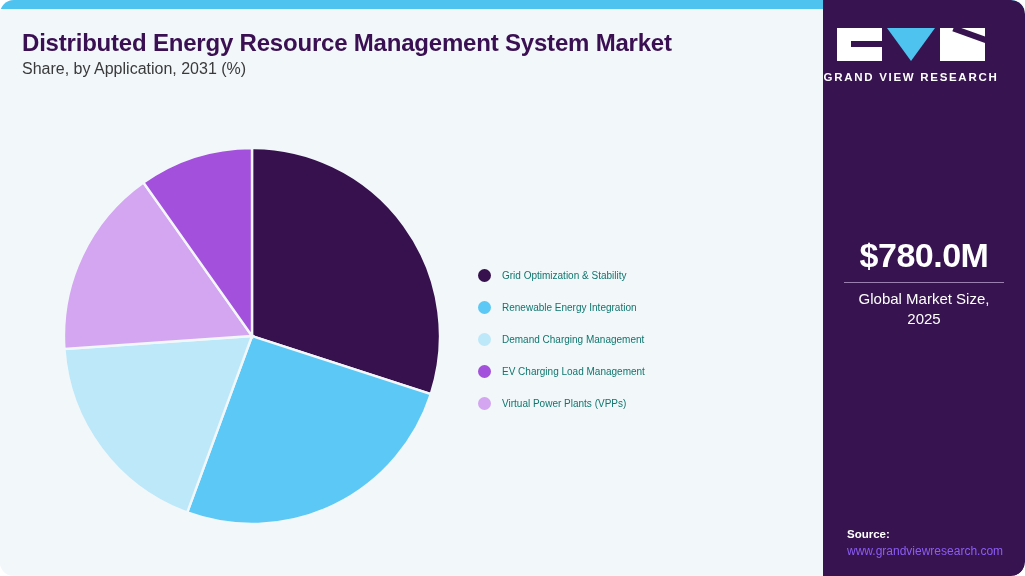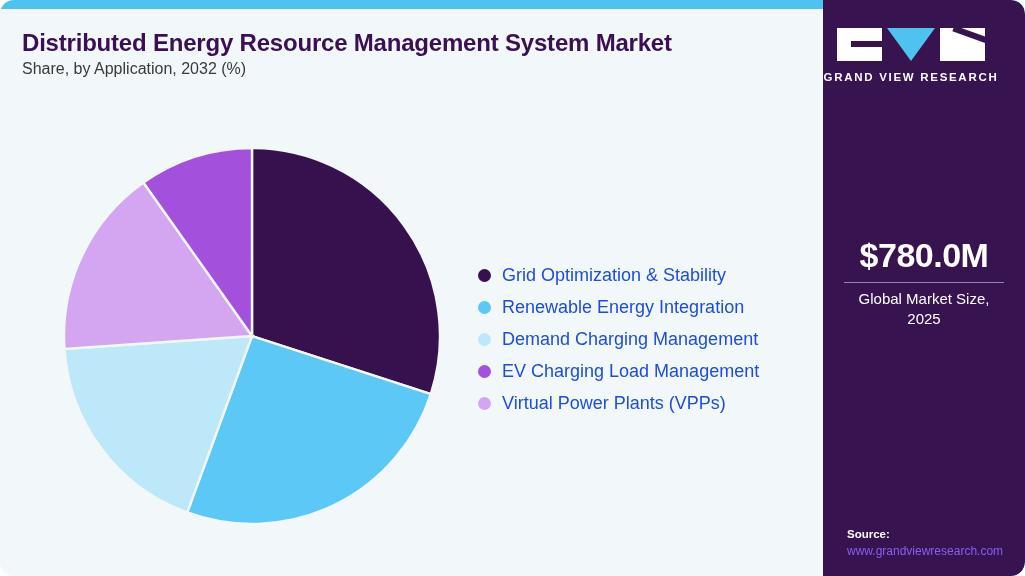--- a/index.html
+++ b/index.html
@@ -64,22 +64,22 @@
     align-items: center;
     height: 32px;
   }
   .legend-dot {
     width: 13px; height: 13px;
     border-radius: 50%;
     flex: 0 0 13px;
     margin-right: 11px;
   }
   .legend-label {
-    font-size: 18px;
-    color: #1d4ed8;
+    font-size: 10px;
+    color: #0f766e;
     white-space: nowrap;
   }
   
   .right-panel {
     position: absolute;
     left: 823px; top: 0;
     width: 202px; height: 576px;
     background: #37144f;
     border-top-right-radius: 14px;
     border-bottom-right-radius: 14px;
@@ -178,21 +178,21 @@
 </head>
 <body>
 
 <div class="card">
 
   <div class="top-bar"></div>
 
   <div class="left-pane">
 
     <div class="title">Distributed Energy Resource Management System Market</div>
-    <div class="subtitle">Share, by Application, 2032 (%)</div>
+    <div class="subtitle">Share, by Application, 2031 (%)</div>
 
     <div class="pie-wrap">
       <svg class="pie-svg" viewBox="0 0 380 380">
         <g id="pie-slices">
             <path d="M 190 190 L 190 2 A 188 188 0 0 1 368.7986250634889 248.0951949424901 Z" fill="#37114e" stroke="#f2f7fa" stroke-width="2.4"></path>
             <path d="M 190 190 L 368.7986250634889 248.0951949424901 A 188 188 0 0 1 125.20713044319082 366.48196523892835 Z" fill="#5bc8f5" stroke="#f2f7fa" stroke-width="2.4"></path>
             <path d="M 190 190 L 125.20713044319082 366.48196523892835 A 188 188 0 0 1 2.448848804089664 202.98328483430842 Z" fill="#bce8f9" stroke="#f2f7fa" stroke-width="2.4"></path>
             <path d="M 190 190 L 2.448848804089664 202.98328483430842 A 188 188 0 0 1 81.41633175661354 36.528220865169516 Z" fill="#d4a5f0" stroke="#f2f7fa" stroke-width="2.4"></path>
             <path d="M 190 190 L 81.41633175661354 36.528220865169516 A 188 188 0 0 1 189.99999999999997 2 Z" fill="#a350dc" stroke="#f2f7fa" stroke-width="2.4"></path>
           </g>

